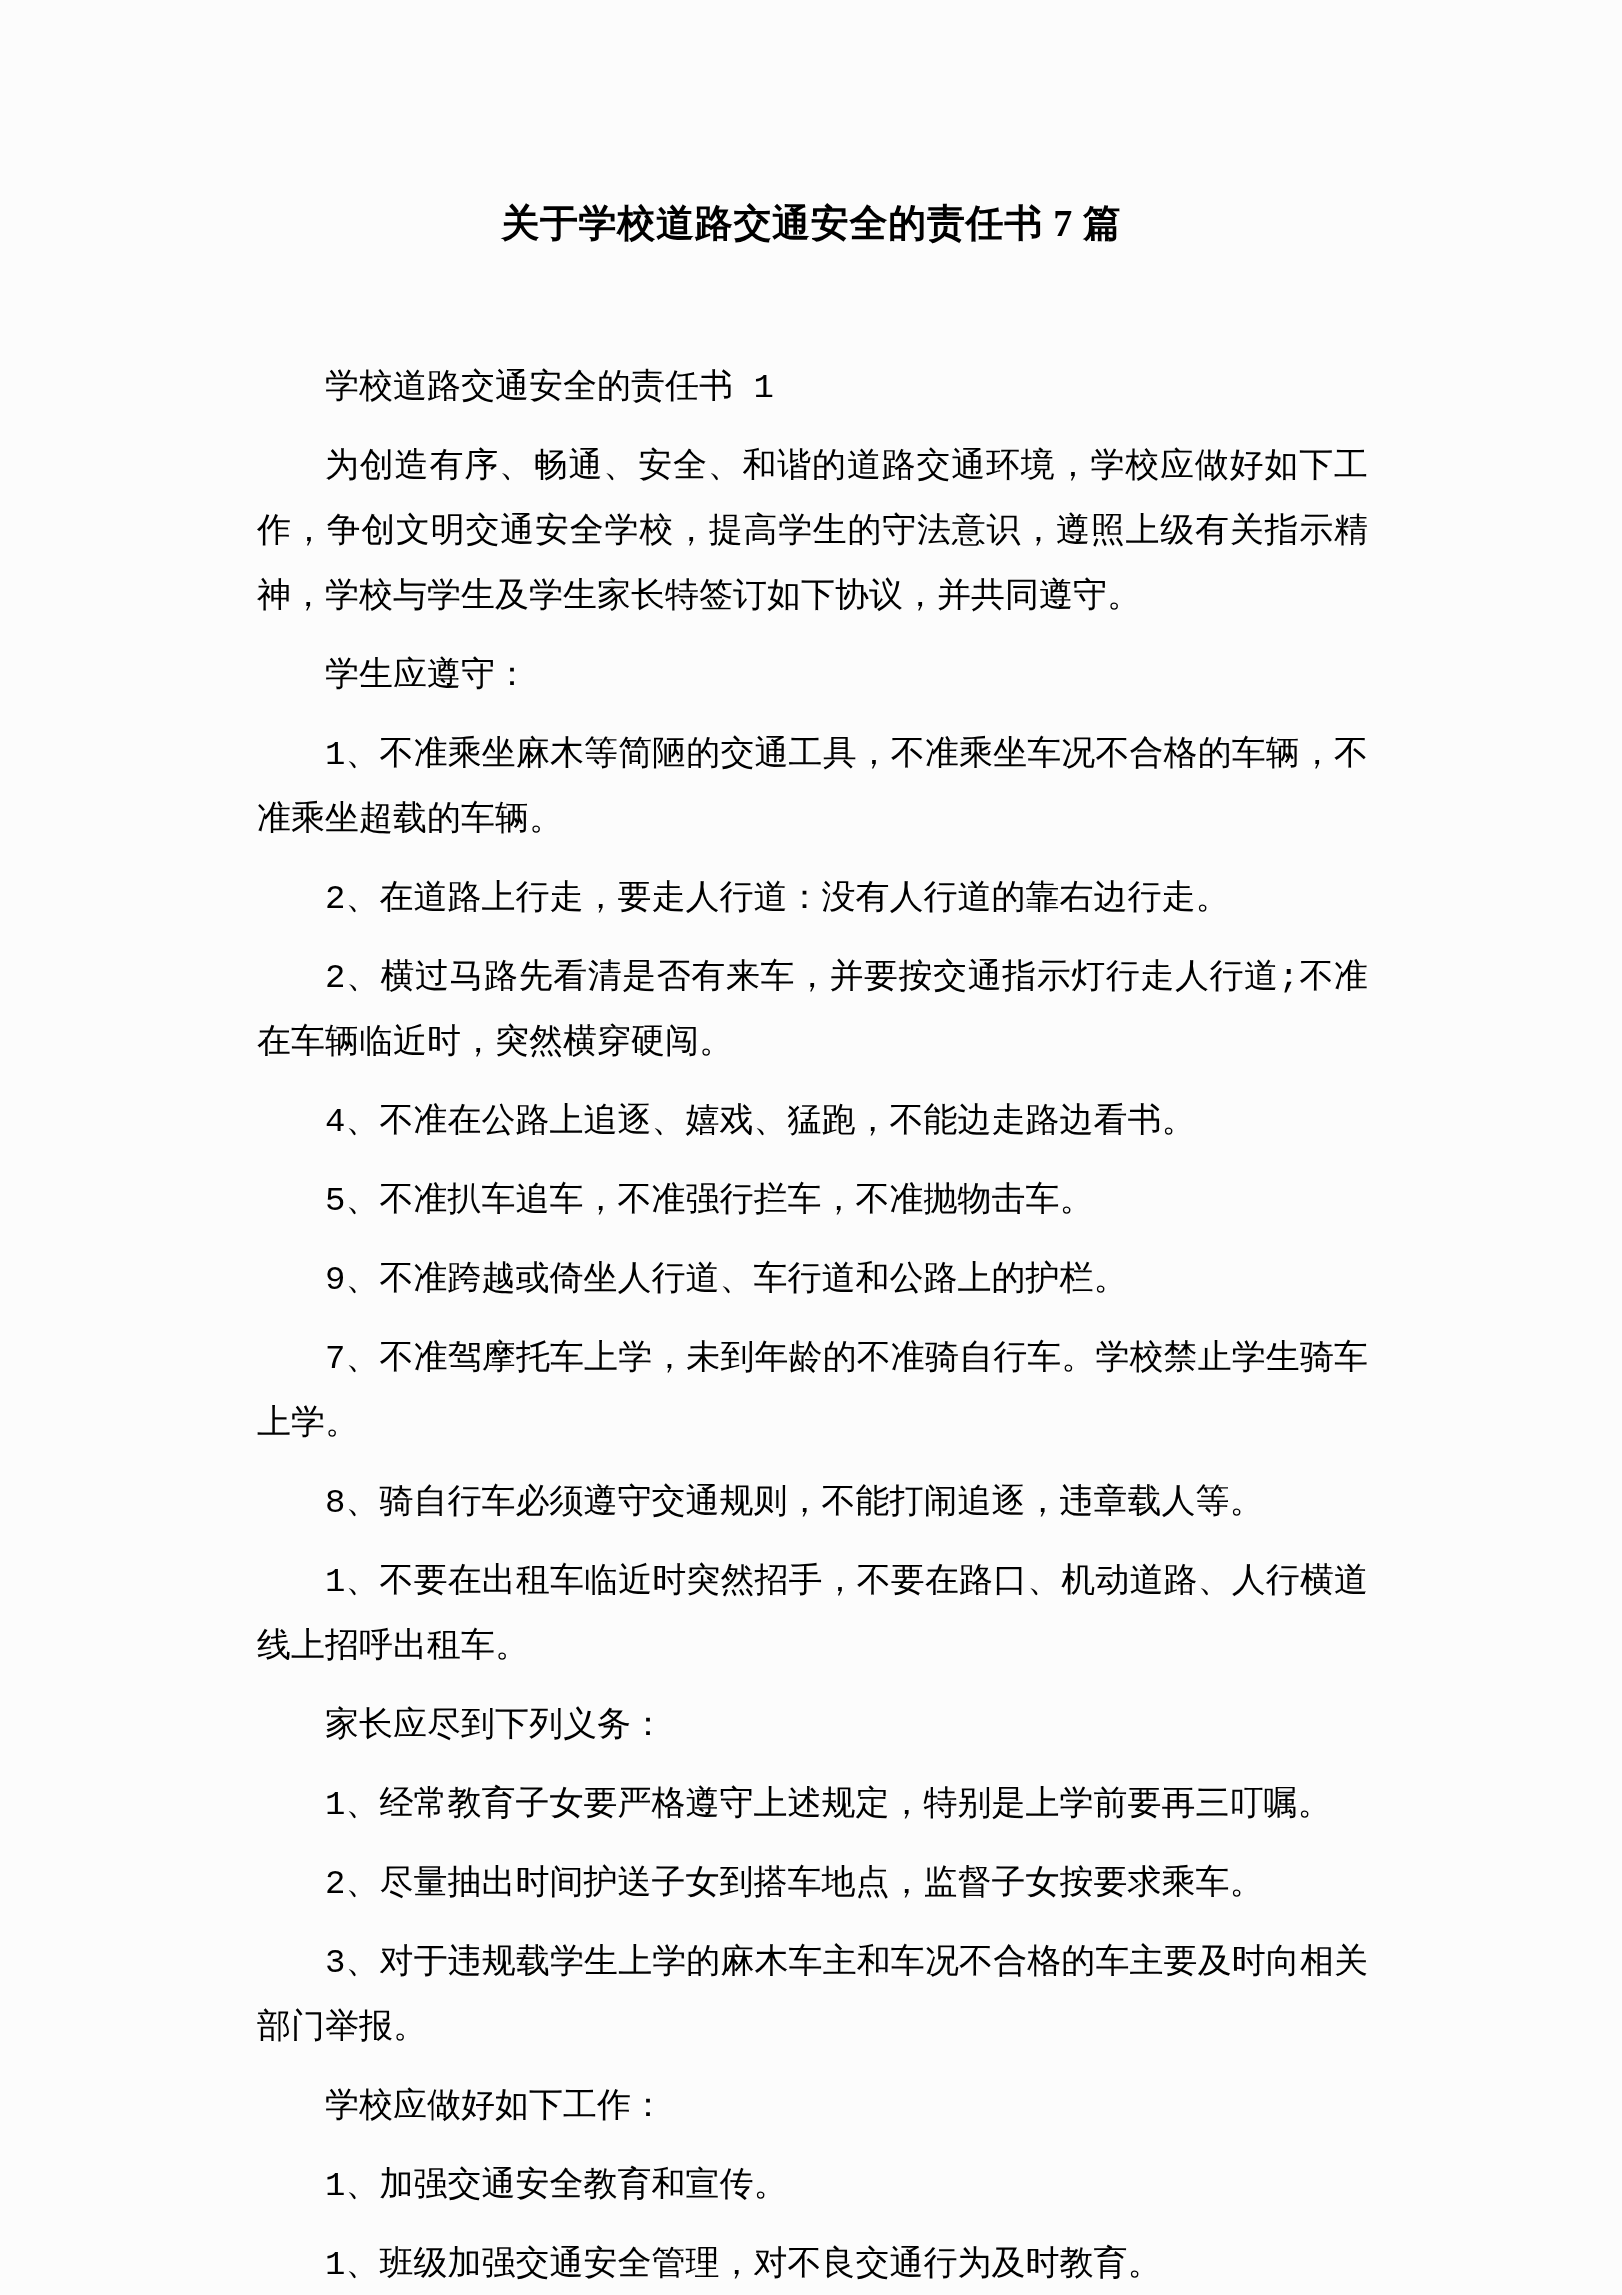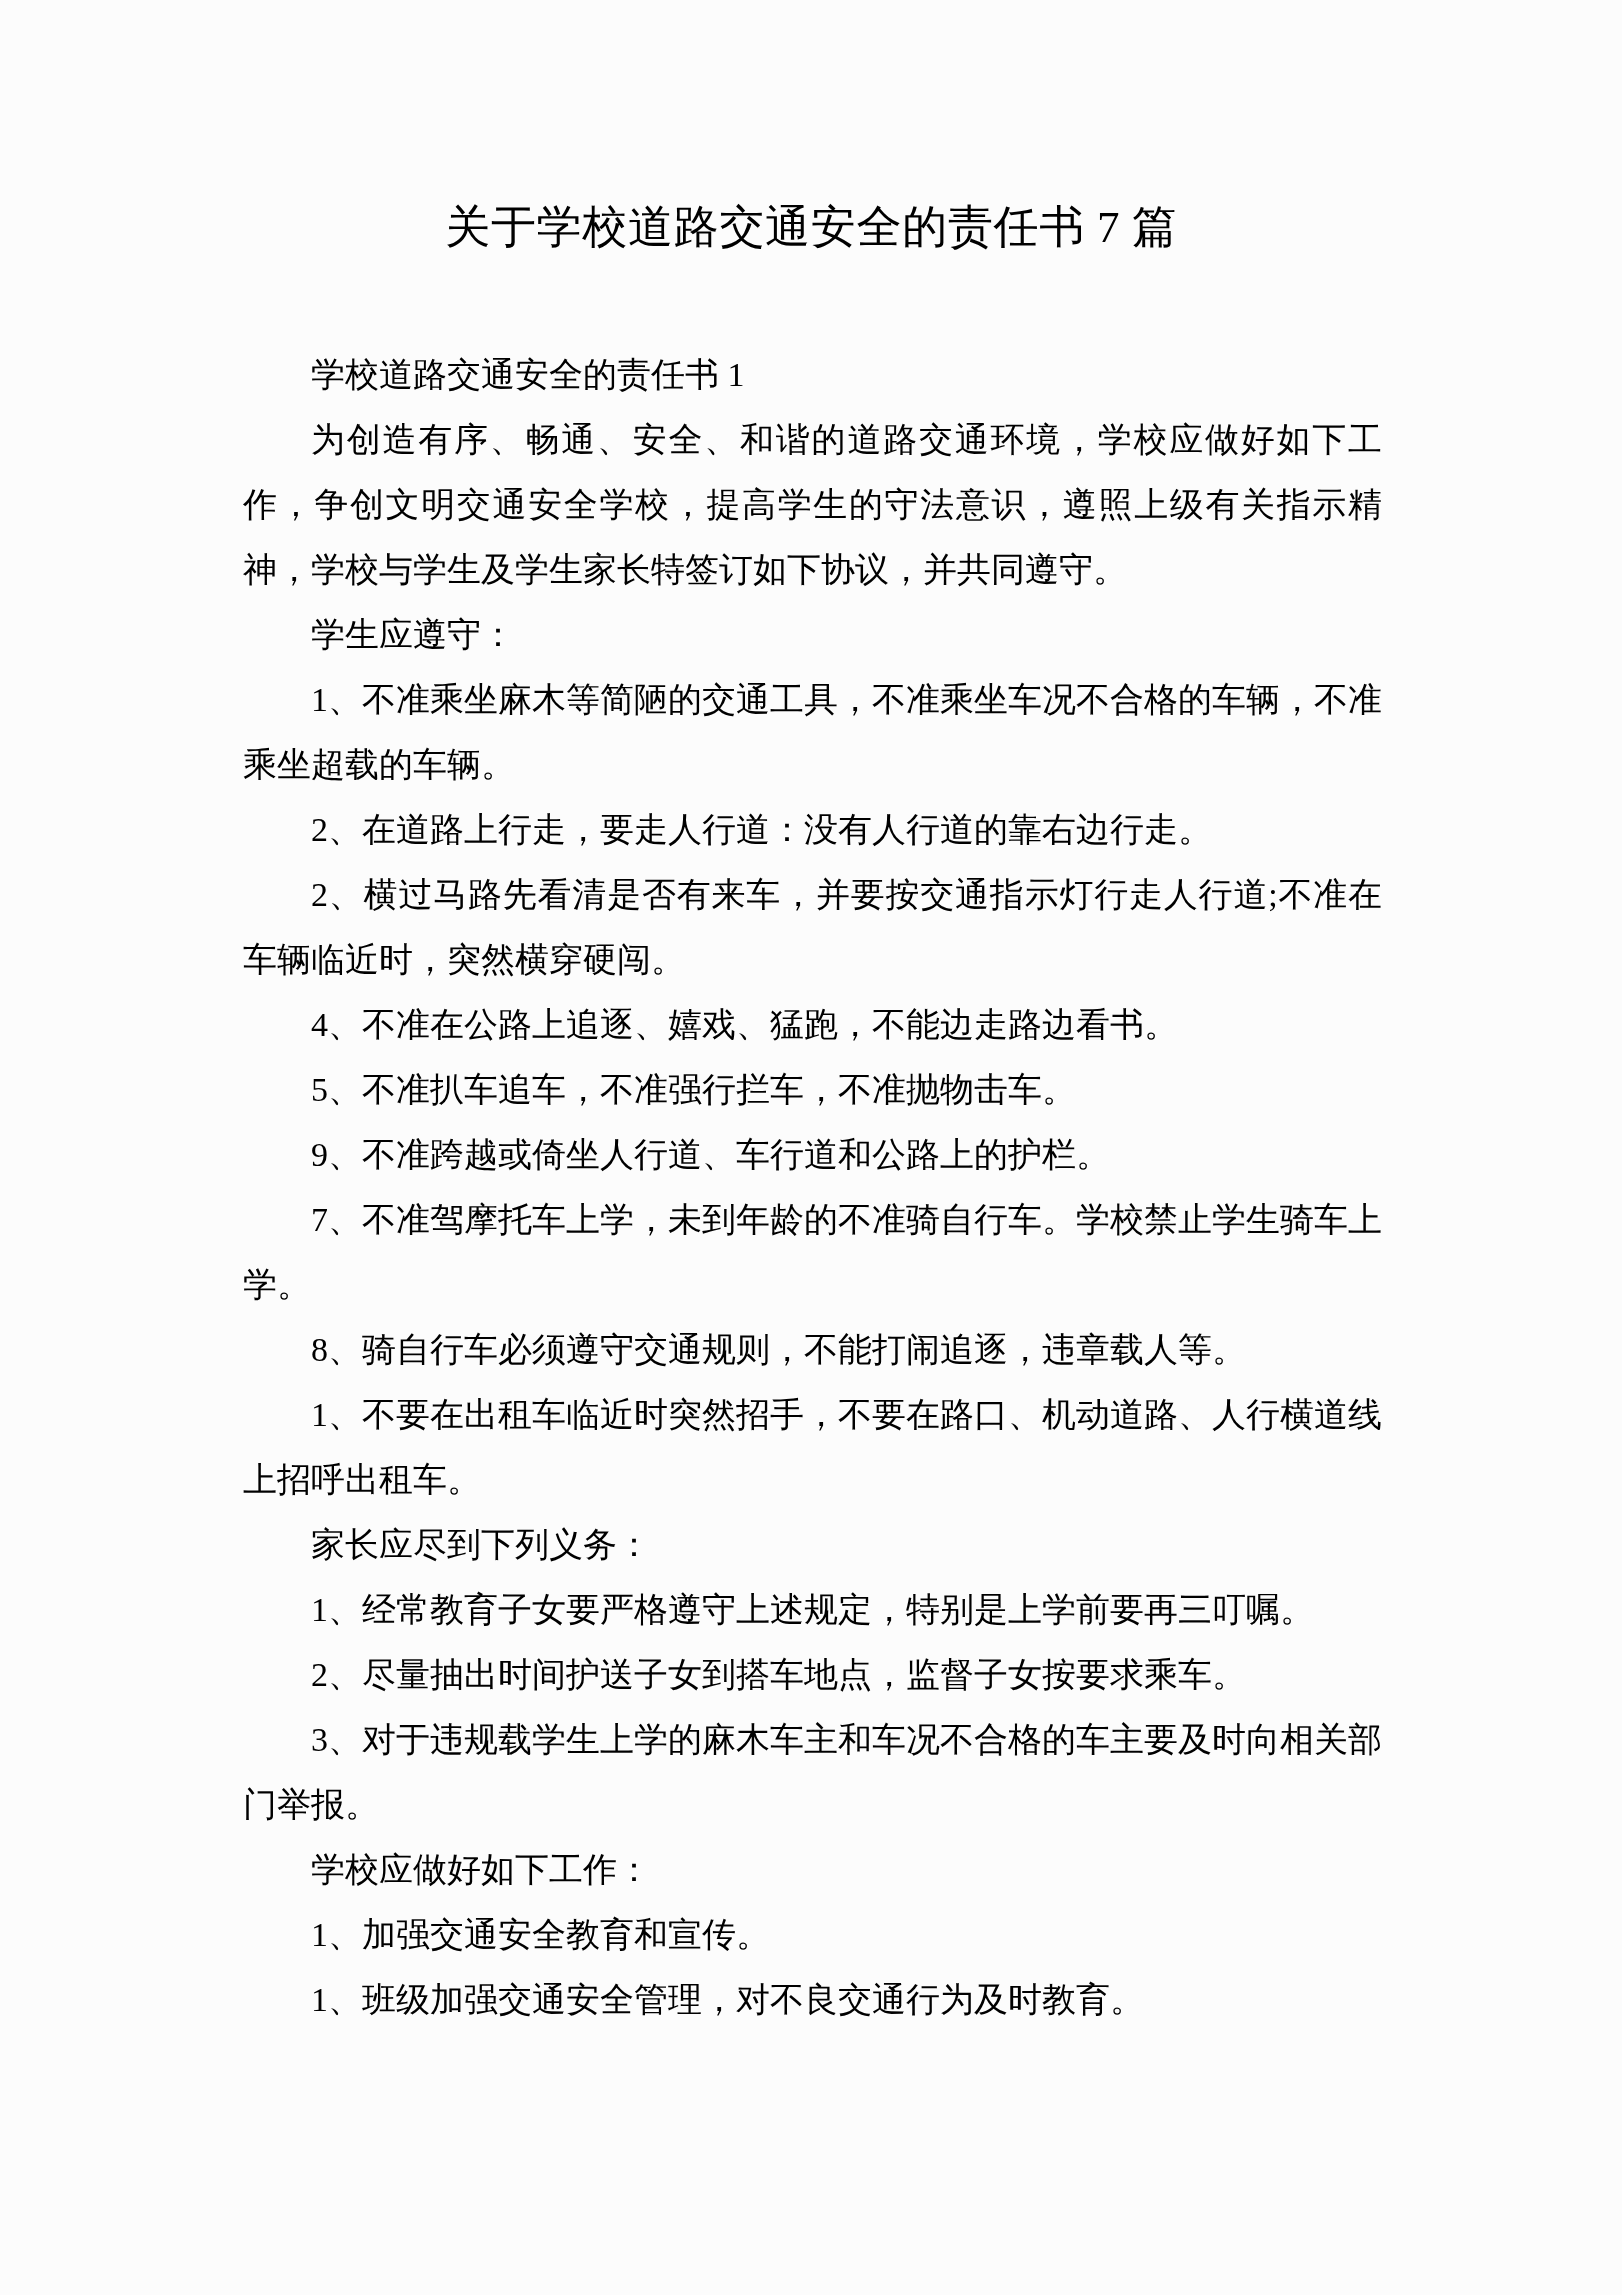--- a/index.html
+++ b/index.html
@@ -16,40 +16,41 @@
     font-family: "Liberation Serif", "DejaVu Serif", serif;
     color: #000000;
   }
   .doc-title {
     position: absolute;
     top: 202px;
     left: 0;
     width: 1623px;
     margin: 0;
     text-align: center;
-    font-size: 45px;
-    font-weight: normal;
+    font-size: 38px;
+    font-weight: bold;
     line-height: 1.15;
     letter-spacing: 0.7px;
     white-space: nowrap;
   }
   .doc-body {
     position: absolute;
     top: 342px;
     left: 243px;
     width: 1139px;
     font-size: 34px;
     line-height: 65px;
     text-align: justify;
   }
   .para {
-    margin: 0;
+    margin: 14px;
     padding: 0;
     text-indent: 68px; 
     word-break: break-all;
+    font-family: Liberation Mono, monospace;
   }
 </style>
 </head>
 <body>
 
 <div class="page">
   <h1 class="doc-title">关于学校道路交通安全的责任书 7 篇</h1>
 
   <div class="doc-body">
     <p class="para">学校道路交通安全的责任书 1</p>

